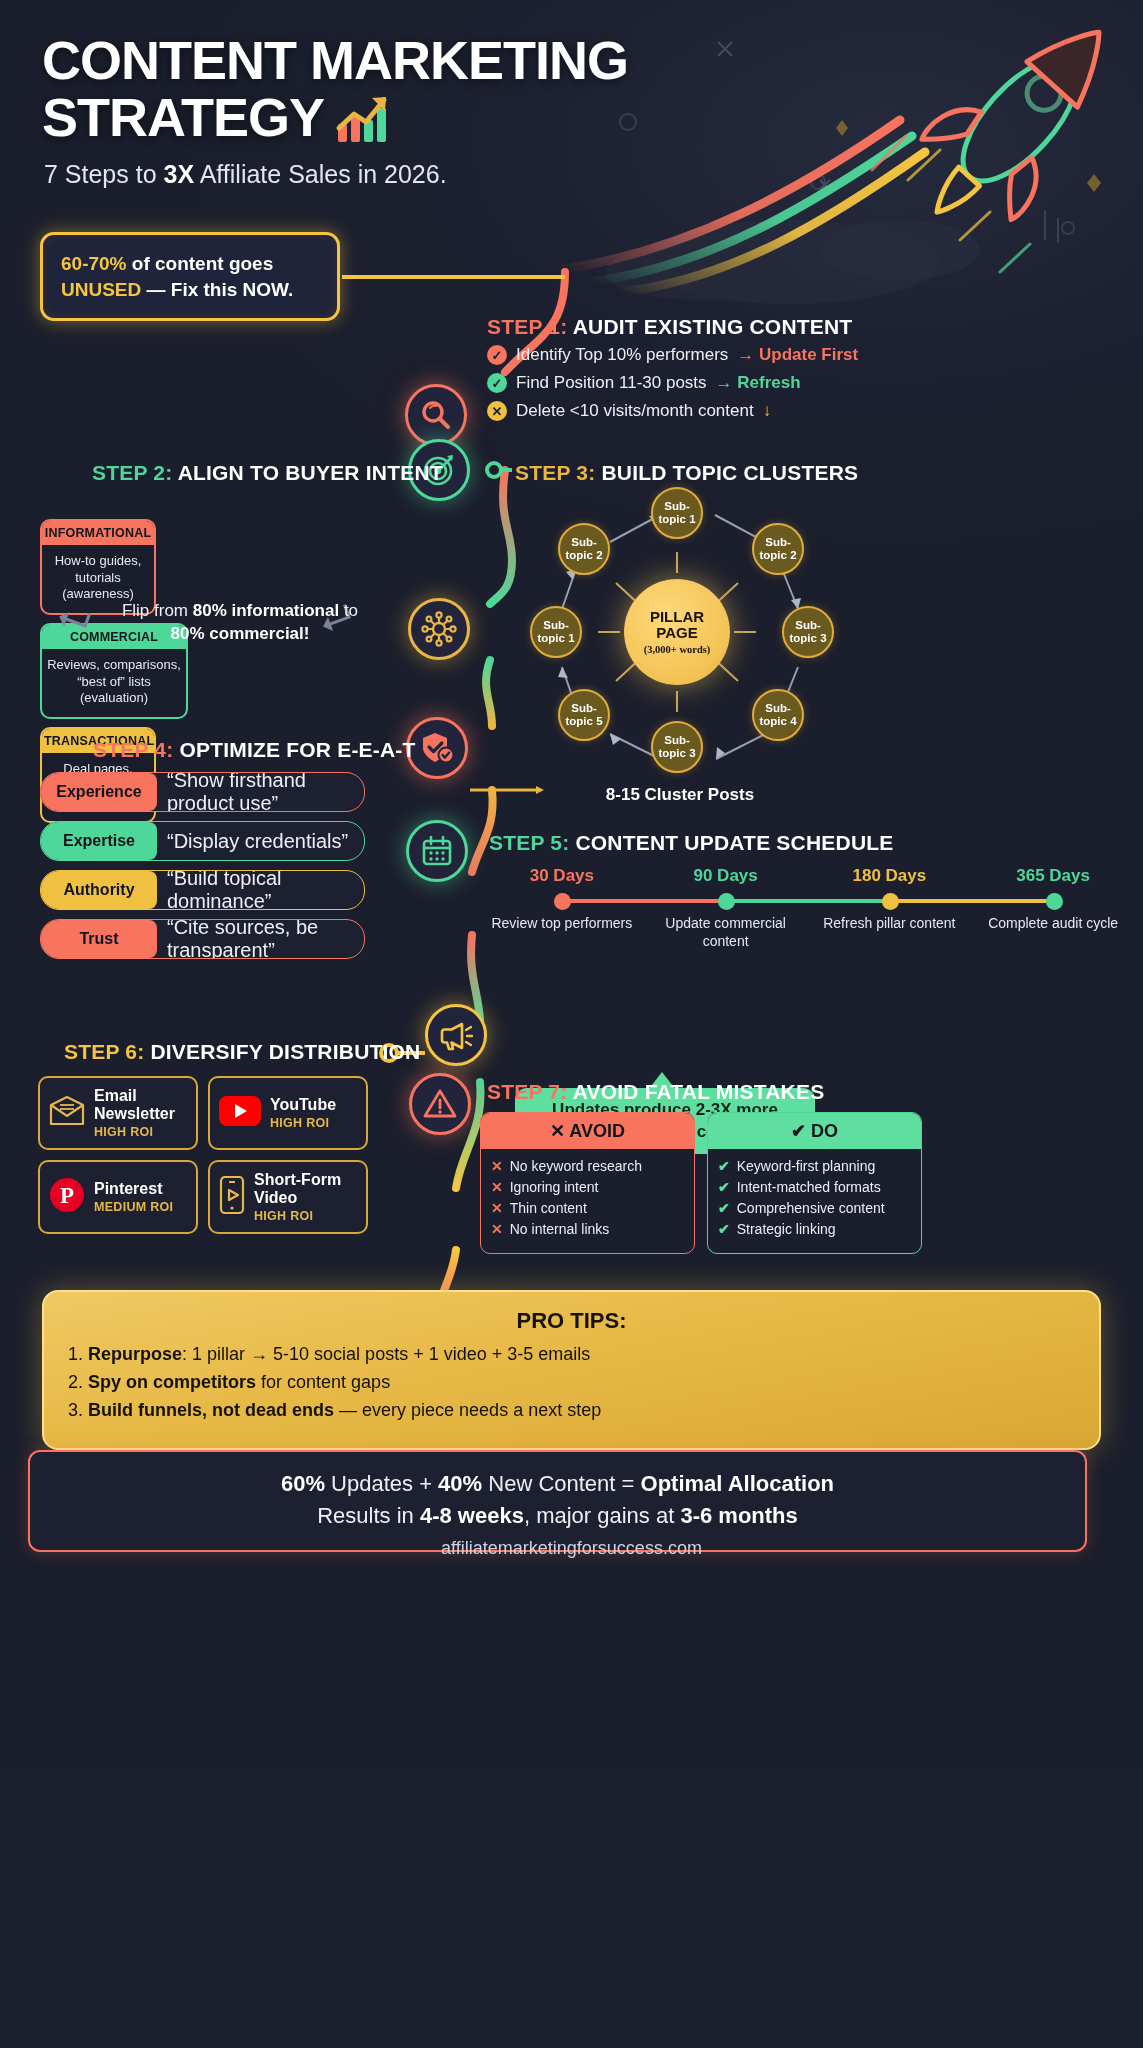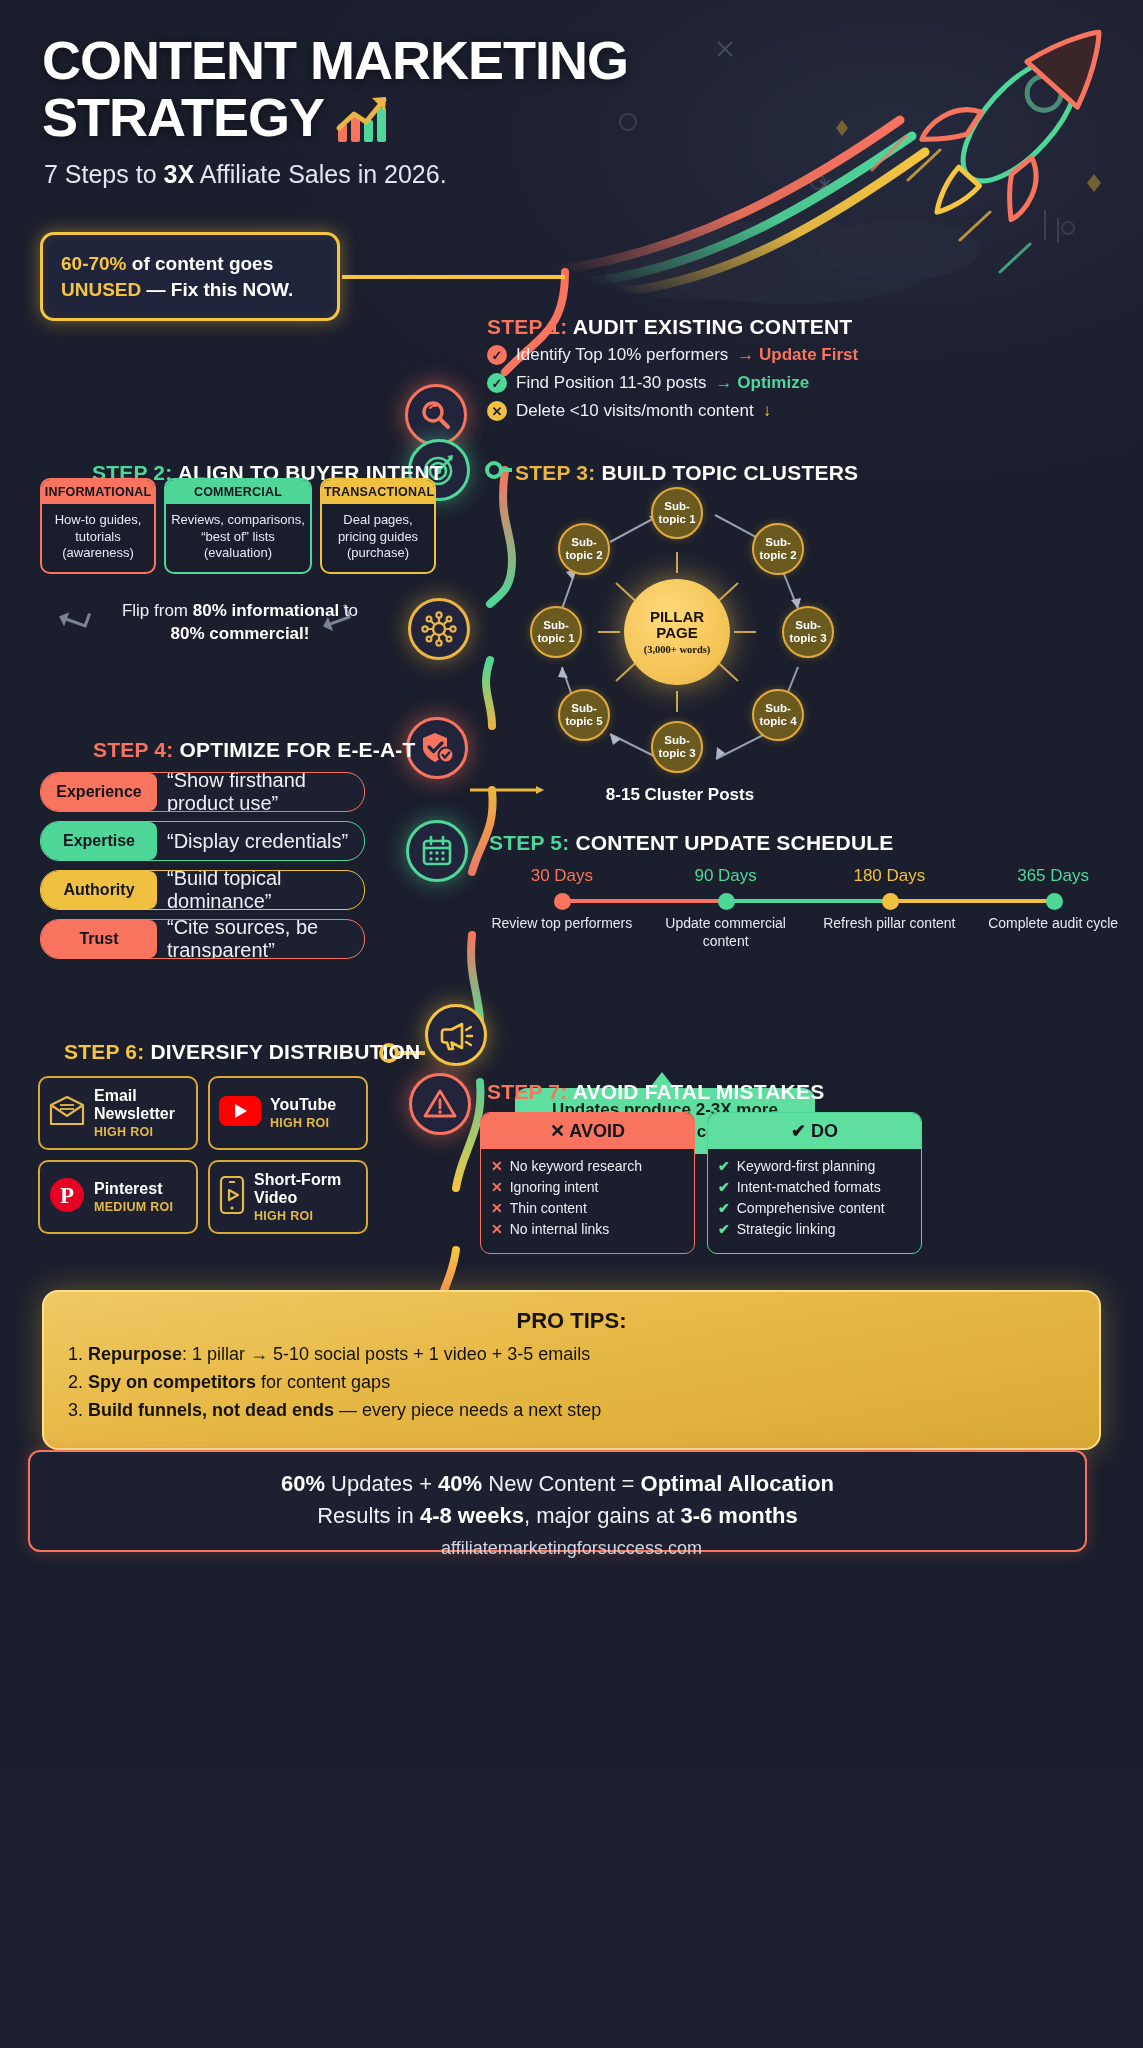--- a/index.html
+++ b/index.html
@@ -47,21 +47,21 @@
   
   .s1 { left: 487px; top: 315px; }
   .s1-list { left: 487px; top: 345px; width: 400px; }
   .bullet { display:flex; align-items:center; gap:9px; margin-bottom: 8px; font-size:17px; color:#edeff5; white-space: nowrap; }
   .dot { width:20px; height:20px; border-radius:50%; display:flex; align-items:center; justify-content:center;
          font-size:13px; font-weight:700; color:#1c1f2e; flex:0 0 auto;}
   .dot.red{background:#f8745f;} .dot.green{background:#4fd79a;} .dot.gold{background:#f0c040;}
 
   
   .s2 { left: 92px; top: 461px; }
-  .intent-row { left: 40px; top: 478px; display:flex; gap: 8px; }
+  .intent-row { left: 40px; top: 519px; display:flex; gap: 8px; flex-direction: column; }
   .intent-card { width: 116px; border-radius: 10px; overflow:hidden; border:2px solid; background:#1a1d2b; }
   .intent-card .cap { font-size:12.5px; font-weight:700; color:#14161f; padding:5px 2px; text-align:center; letter-spacing:.2px;}
   .intent-card .body { font-size:13px; color:#e7eaf2; padding:8px 5px 10px; text-align:center; line-height:1.28; }
   .ic-info { border-color:#f8745f; } .ic-info .cap { background:#f8745f; }
   .ic-comm { border-color:#4fd79a; width:148px;} .ic-comm .cap { background:#4fd79a; }
   .ic-tran { border-color:#f0c040; } .ic-tran .cap { background:#f0c040; }
   .flip { left: 110px; top: 600px; width: 260px; text-align:center; color:#eef0f6; font-size:17px; line-height:1.35;}
   .flip b{ color:#fff; }
   .arrow-l { left: 58px; top: 596px; font-size: 40px; color:#7c8296; transform: scaleX(-1) rotate(-20deg);}
   .arrow-r { left: 320px; top: 596px; font-size: 40px; color:#7c8296; transform: rotate(-20deg);}
@@ -92,21 +92,21 @@
   .r-exp  { border-color:#f8745f; } .r-exp  .pill { background:#f8745f; }
   .r-expt { border-color:#4fd79a; } .r-expt .pill { background:#4fd79a; }
   .r-auth { border-color:#f0c040; } .r-auth .pill { background:#f0c040; }
   .r-trst { border-color:#f8745f; } .r-trst .pill { background:#f8745f; }
 
   
   .s5 { left: 489px; top: 831px; }
   .tl { left: 480px; top: 866px; width: 655px; }
   .tl-heads { display:flex; }
   .tl-col { flex:1; text-align:center; }
-  .tl-head { font-size:17px; font-weight:400;text-align:center; }
+  .tl-head { font-size:17px; font-weight:700;text-align:center; }
   .tl-line { position:relative; height: 24px; margin-top:3px; }
   .tl-seg { position:absolute; top:10px; height:4px; }
   .tl-dot { position:absolute; top:4px; width:17px; height:17px; border-radius:50%; }
   .tl-caps { display:flex; margin-top:2px; }
   .tl-cap { flex:1; text-align:center; font-size:14px; color:#e6e9f1; line-height:1.25;}
   .bubble { left: 515px; top: 1088px; width: 300px; background:#5ede9f; border-radius:12px;
             padding:11px 14px; text-align:center; color:#10221a; font-size:17px; font-weight:700; line-height:1.28; }
   .bubble-tip { left: 648px; top: 1072px; width:0; height:0;
             border-left:14px solid transparent; border-right:14px solid transparent; border-bottom:18px solid #5ede9f; }
 
@@ -314,21 +314,21 @@
   </div>
   <div class="abs s1-list">
     <div class="bullet">
       <span class="dot red">✓</span>
       <span>Identify Top 10% performers </span>
       <b style="color:#f8745f">→ Update First</b>
     </div>
     <div class="bullet">
       <span class="dot green">✓</span>
       <span>Find Position 11-30 posts </span>
-      <b style="color:#4fd79a">→ Optimize</b>
+      <b style="color:#4fd79a">→ Refresh</b>
     </div>
     <div class="bullet">
       <span class="dot gold">✕</span>
       <span>Delete &lt;10 visits/month content </span>
       <b style="color:#f0c040">↓</b>
     </div>
   </div>
 
   <div class="spine-node n-green" style="left:408px;top:439px;">
     <svg width="36" height="36" viewBox="0 0 36 36">

